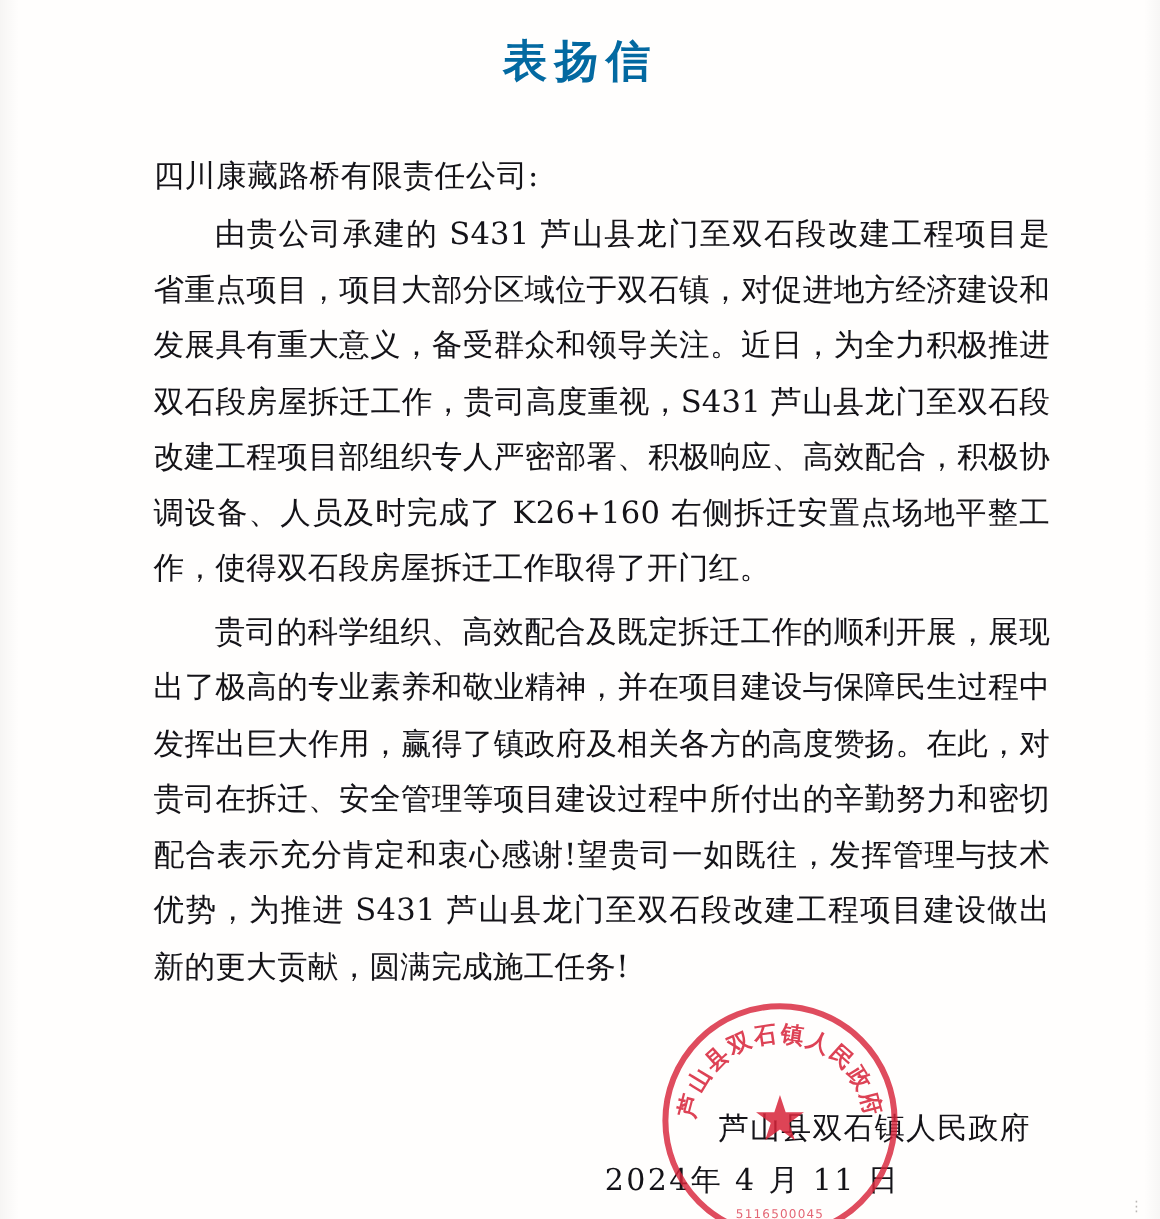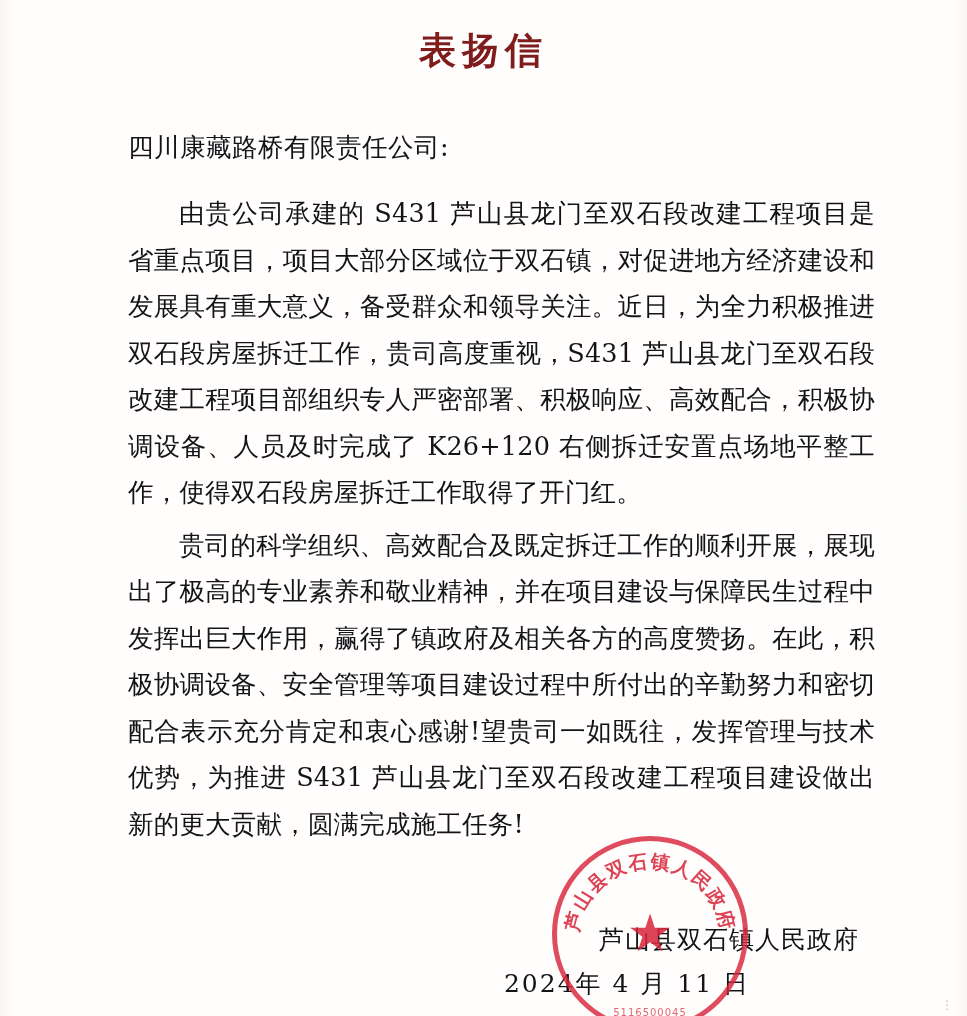--- a/index.html
+++ b/index.html
@@ -28,35 +28,35 @@
     width: 967px;
     height: 1016px;
     box-sizing: border-box;
     padding: 0;
   }
   .title {
     text-align: center;
     font-size: 37px;
     font-weight: bold;
     letter-spacing: 6px;
-    color: #7f1d1d;
+    color: #0369a1;
     margin: 14px 0 0 0;
     padding-top: 12px;
     font-family: "DejaVu Serif", serif;
   }
   .body-area {
     margin-top: 52px;
     padding: 0 92px 0 128px;
     color: #141318;
   }
   .salutation {
     font-size: 25.5px;
     line-height: 1.5;
     letter-spacing: 0.5px;
-    margin-bottom: 24px;
+    margin-bottom: 6px;
     font-family: "DejaVu Serif", serif;
   }
   p.para {
     font-size: 25.5px;
     line-height: 46.5px;
     text-align: justify;
     text-justify: inter-ideograph;
     text-align-last: left;
     margin: 0 0 6px 0;
     text-indent: 51px;
@@ -150,22 +150,22 @@
 <body>
 
 <div class="paper"></div>
 
 <div class="doc">
 
   <div class="title">表扬信</div>
 
   <div class="body-area">
     <div class="salutation">四川康藏路桥有限责任公司:</div>
-    <p class="para">由贵公司承建的 S431 芦山县龙门至双石段改建工程项目是省重点项目，项目大部分区域位于双石镇，对促进地方经济建设和发展具有重大意义，备受群众和领导关注。近日，为全力积极推进双石段房屋拆迁工作，贵司高度重视，S431 芦山县龙门至双石段改建工程项目部组织专人严密部署、积极响应、高效配合，积极协调设备、人员及时完成了 K26+120 右侧拆迁安置点场地平整工作，使得双石段房屋拆迁工作取得了开门红。</p>
-    <p class="para">贵司的科学组织、高效配合及既定拆迁工作的顺利开展，展现出了极高的专业素养和敬业精神，并在项目建设与保障民生过程中发挥出巨大作用，赢得了镇政府及相关各方的高度赞扬。在此，积极协调设备、安全管理等项目建设过程中所付出的辛勤努力和密切配合表示充分肯定和衷心感谢!望贵司一如既往，发挥管理与技术优势，为推进 S431 芦山县龙门至双石段改建工程项目建设做出新的更大贡献，圆满完成施工任务!</p>
+    <p class="para">由贵公司承建的 S431 芦山县龙门至双石段改建工程项目是省重点项目，项目大部分区域位于双石镇，对促进地方经济建设和发展具有重大意义，备受群众和领导关注。近日，为全力积极推进双石段房屋拆迁工作，贵司高度重视，S431 芦山县龙门至双石段改建工程项目部组织专人严密部署、积极响应、高效配合，积极协调设备、人员及时完成了 K26+160 右侧拆迁安置点场地平整工作，使得双石段房屋拆迁工作取得了开门红。</p>
+    <p class="para">贵司的科学组织、高效配合及既定拆迁工作的顺利开展，展现出了极高的专业素养和敬业精神，并在项目建设与保障民生过程中发挥出巨大作用，赢得了镇政府及相关各方的高度赞扬。在此，对贵司在拆迁、安全管理等项目建设过程中所付出的辛勤努力和密切配合表示充分肯定和衷心感谢!望贵司一如既往，发挥管理与技术优势，为推进 S431 芦山县龙门至双石段改建工程项目建设做出新的更大贡献，圆满完成施工任务!</p>
   </div>
 
   <div class="sign-block">
     <div class="sign-line">芦山县双石镇人民政府</div>
     <div class="date-line">2024年 4 月 11 日</div>
   </div>
 
   <div class="seal">
     <div class="seal-ring"></div>
     <svg width="196" height="196" viewBox="0 0 196 196">

